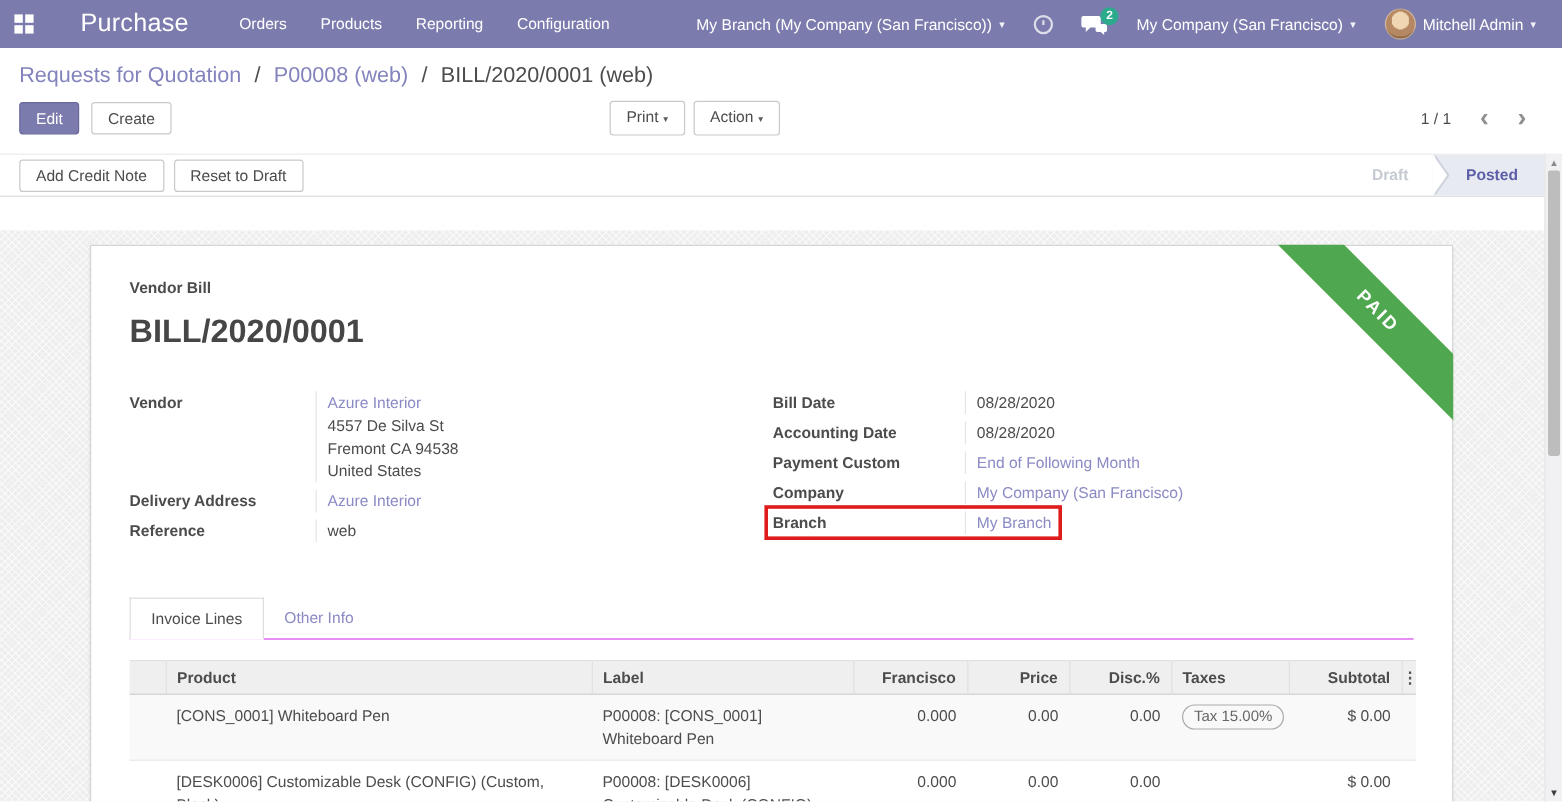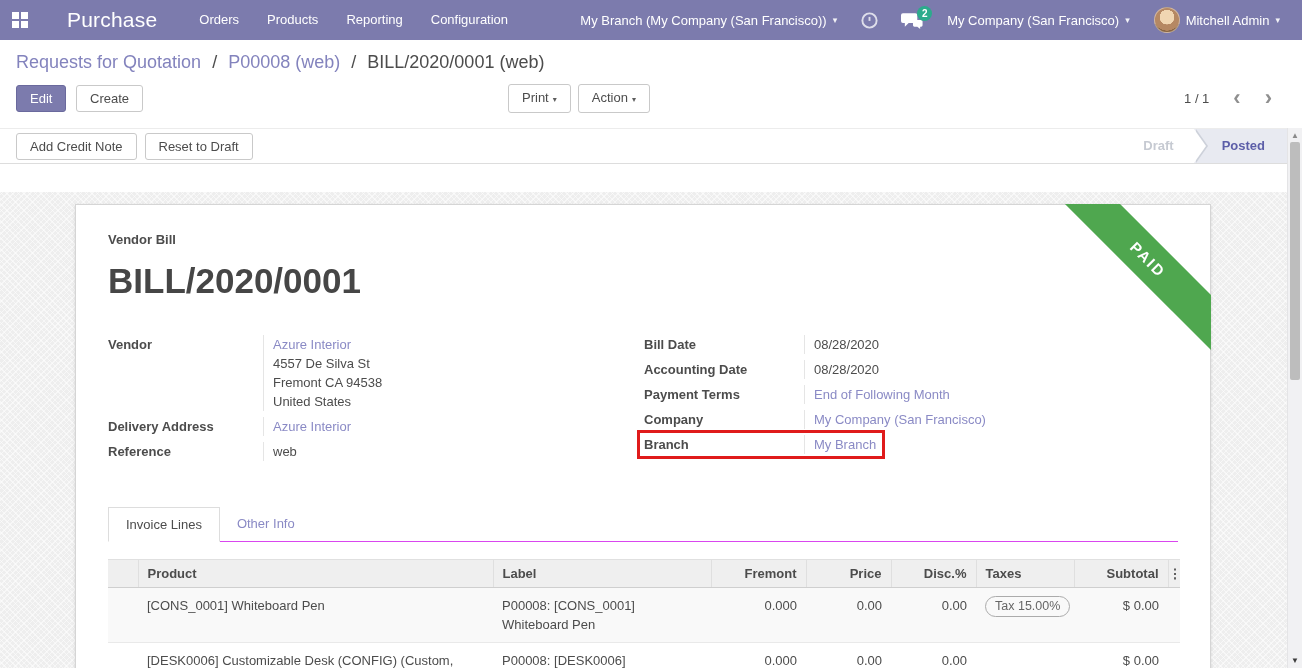--- a/index.html
+++ b/index.html
@@ -53,21 +53,21 @@
     background-image: repeating-linear-gradient(45deg, rgba(255,255,255,.55) 0 1px, transparent 1px 4px),
                       repeating-linear-gradient(-45deg, rgba(255,255,255,.55) 0 1px, transparent 1px 4px);
     padding-top:12px; overflow:hidden; }
 
   
   .sheet { width:1136px; margin-left:75px; background:#fff; border:1px solid #d5d5d5; box-shadow:0 1px 3px rgba(0,0,0,.12); min-height:520px; position:relative; padding:27px 32px; }
   .ribbon-wrap { position:absolute; top:-1px; right:-1px; width:150px; height:150px; overflow:hidden; pointer-events:none; }
   .ribbon { position:absolute; top:36px; right:-52px; width:230px; transform:rotate(45deg); background:#4fa74f; color:#fff; text-align:center; padding:11px 0; font-size:15px; font-weight:bold; letter-spacing:2px; }
 
   .doc-type { font-weight:bold; font-size:13px; margin-bottom:14px; }
-  .doc-name { font-size:35px; font-weight:bold; color:#464646; margin-bottom:34px; }
+  .doc-name { font-size:27px; font-weight:bold; color:#464646; margin-bottom:34px; }
 
   .fields { display:flex; }
   .f-col-left { width:536px; }
   .f-col-right { flex:1; }
   .f-row { display:flex; margin-bottom:6px; line-height:19px; }
   .f-label { font-weight:bold; color:#4c4c4c; flex:0 0 155px; padding-right:10px; }
   .f-col-right .f-label { flex:0 0 160px; }
   .f-value { flex:1; border-left:1px solid #e5e5e5; padding-left:9px; }
   .link { color:#8a8ac5; cursor:pointer; }
   .f-row.branch { position:relative; }
@@ -224,21 +224,21 @@
           <div class="f-col-right">
             <div class="f-row">
               <div class="f-label">Bill Date</div>
               <div class="f-value">08/28/2020</div>
             </div>
             <div class="f-row">
               <div class="f-label">Accounting Date</div>
               <div class="f-value">08/28/2020</div>
             </div>
             <div class="f-row">
-              <div class="f-label">Payment Terms</div>
+              <div class="f-label">Payment Custom</div>
               <div class="f-value"><span class="link">End of Following Month</span></div>
             </div>
             <div class="f-row">
               <div class="f-label">Company</div>
               <div class="f-value"><span class="link">My Company (San Francisco)</span></div>
             </div>
             <div class="f-row branch">
               <div class="annotation-box"></div>
               <div class="f-label">Branch</div>
               <div class="f-value"><span class="link">My Branch</span></div>
@@ -261,21 +261,21 @@
               <col style="width:85px">
               <col style="width:98px">
               <col style="width:94px">
               <col style="width:12px">
           </colgroup>
           <thead>
             <tr>
               <th></th>
               <th>Product</th>
               <th>Label</th>
-              <th class="num">Fremont</th>
+              <th class="num">Francisco</th>
               <th class="num">Price</th>
               <th class="num">Disc.%</th>
               <th>Taxes</th>
               <th class="num">Subtotal</th>
               <th class="opts-icon">⋮</th>
             </tr>
           </thead>
           <tbody>
             <tr>
               <td></td>

